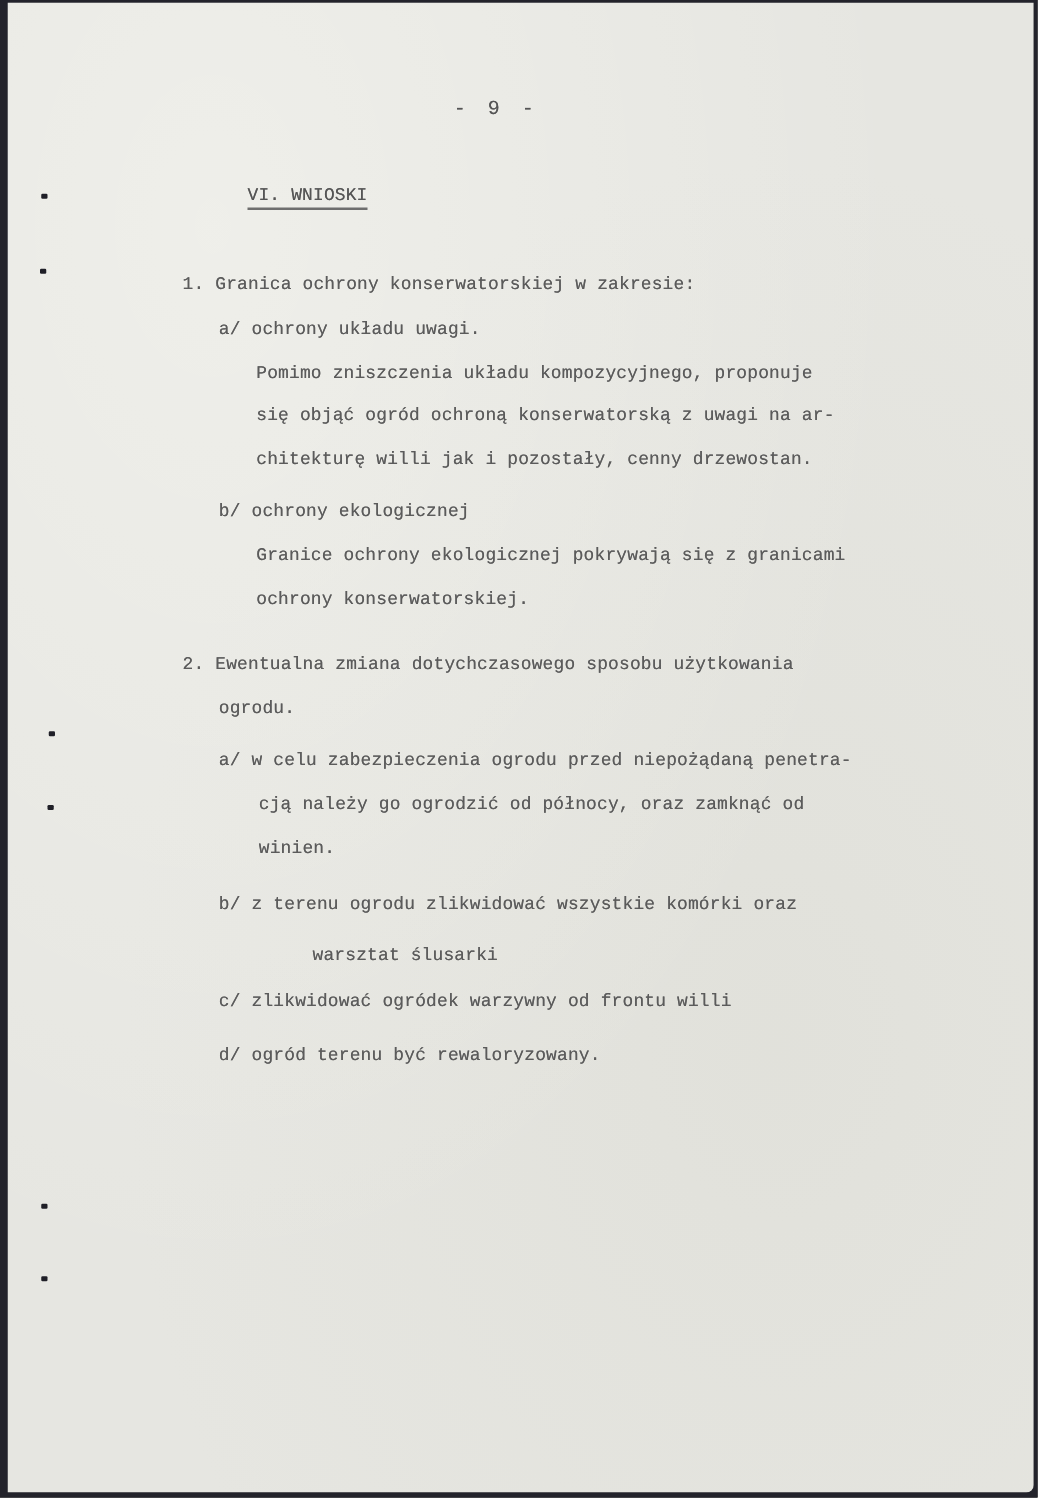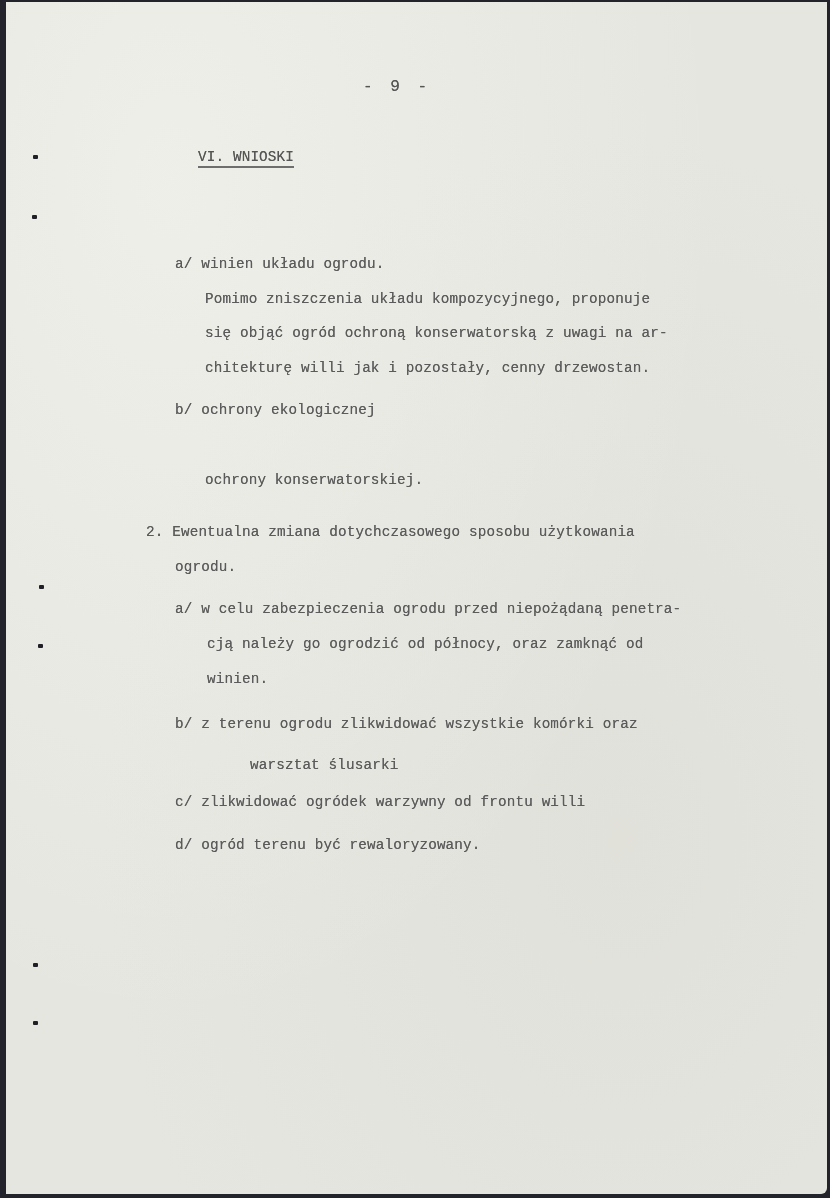--- a/index.html
+++ b/index.html
@@ -71,27 +71,29 @@
     <div class="punch" style="left:26px; top:213px;"></div>
     <div class="punch" style="left:33px; top:583px;"></div>
     <div class="punch" style="left:32px; top:642px;"></div>
     <div class="punch" style="left:27px; top:961px;"></div>
     <div class="punch" style="left:27px; top:1019px;"></div>
 
     <div class="line page-number">- 9 -</div>
 
     <div class="line section-heading">VI. WNIOSKI</div>
 
+    <div class="line" style="left:140px; top:217px;">1. Granica ochrony konserwatorskiej w zakresie:</div>
 
-    <div class="line" style="left:169px; top:253px;">a/ winien układu ogrodu.</div>
+    <div class="line" style="left:169px; top:253px;">a/ ochrony układu uwagi.</div>
     <div class="line" style="left:199px; top:288px;">Pomimo zniszczenia układu kompozycyjnego, proponuje</div>
     <div class="line" style="left:199px; top:322px;">się objąć ogród ochroną konserwatorską z uwagi na ar-</div>
     <div class="line" style="left:199px; top:357px;">chitekturę willi jak i pozostały, cenny drzewostan.</div>
 
     <div class="line" style="left:169px; top:399px;">b/ ochrony ekologicznej</div>
+    <div class="line" style="left:199px; top:434px;">Granice ochrony ekologicznej pokrywają się z granicami</div>
     <div class="line" style="left:199px; top:469px;font-family:Liberation Mono, monospace;">ochrony konserwatorskiej.</div>
 
     <div class="line" style="left:140px; top:521px;">2. Ewentualna zmiana dotychczasowego sposobu użytkowania</div>
     <div class="line" style="left:169px; top:556px;">ogrodu.</div>
 
     <div class="line" style="left:169px; top:598px;">a/ w celu zabezpieczenia ogrodu przed niepożądaną penetra-</div>
     <div class="line" style="left:201px; top:633px;">cją należy go ogrodzić od północy, oraz zamknąć od</div>
     <div class="line" style="left:201px; top:668px;">winien.</div>
 
     <div class="line" style="left:169px; top:713px;">b/ z terenu ogrodu zlikwidować wszystkie komórki oraz</div>

